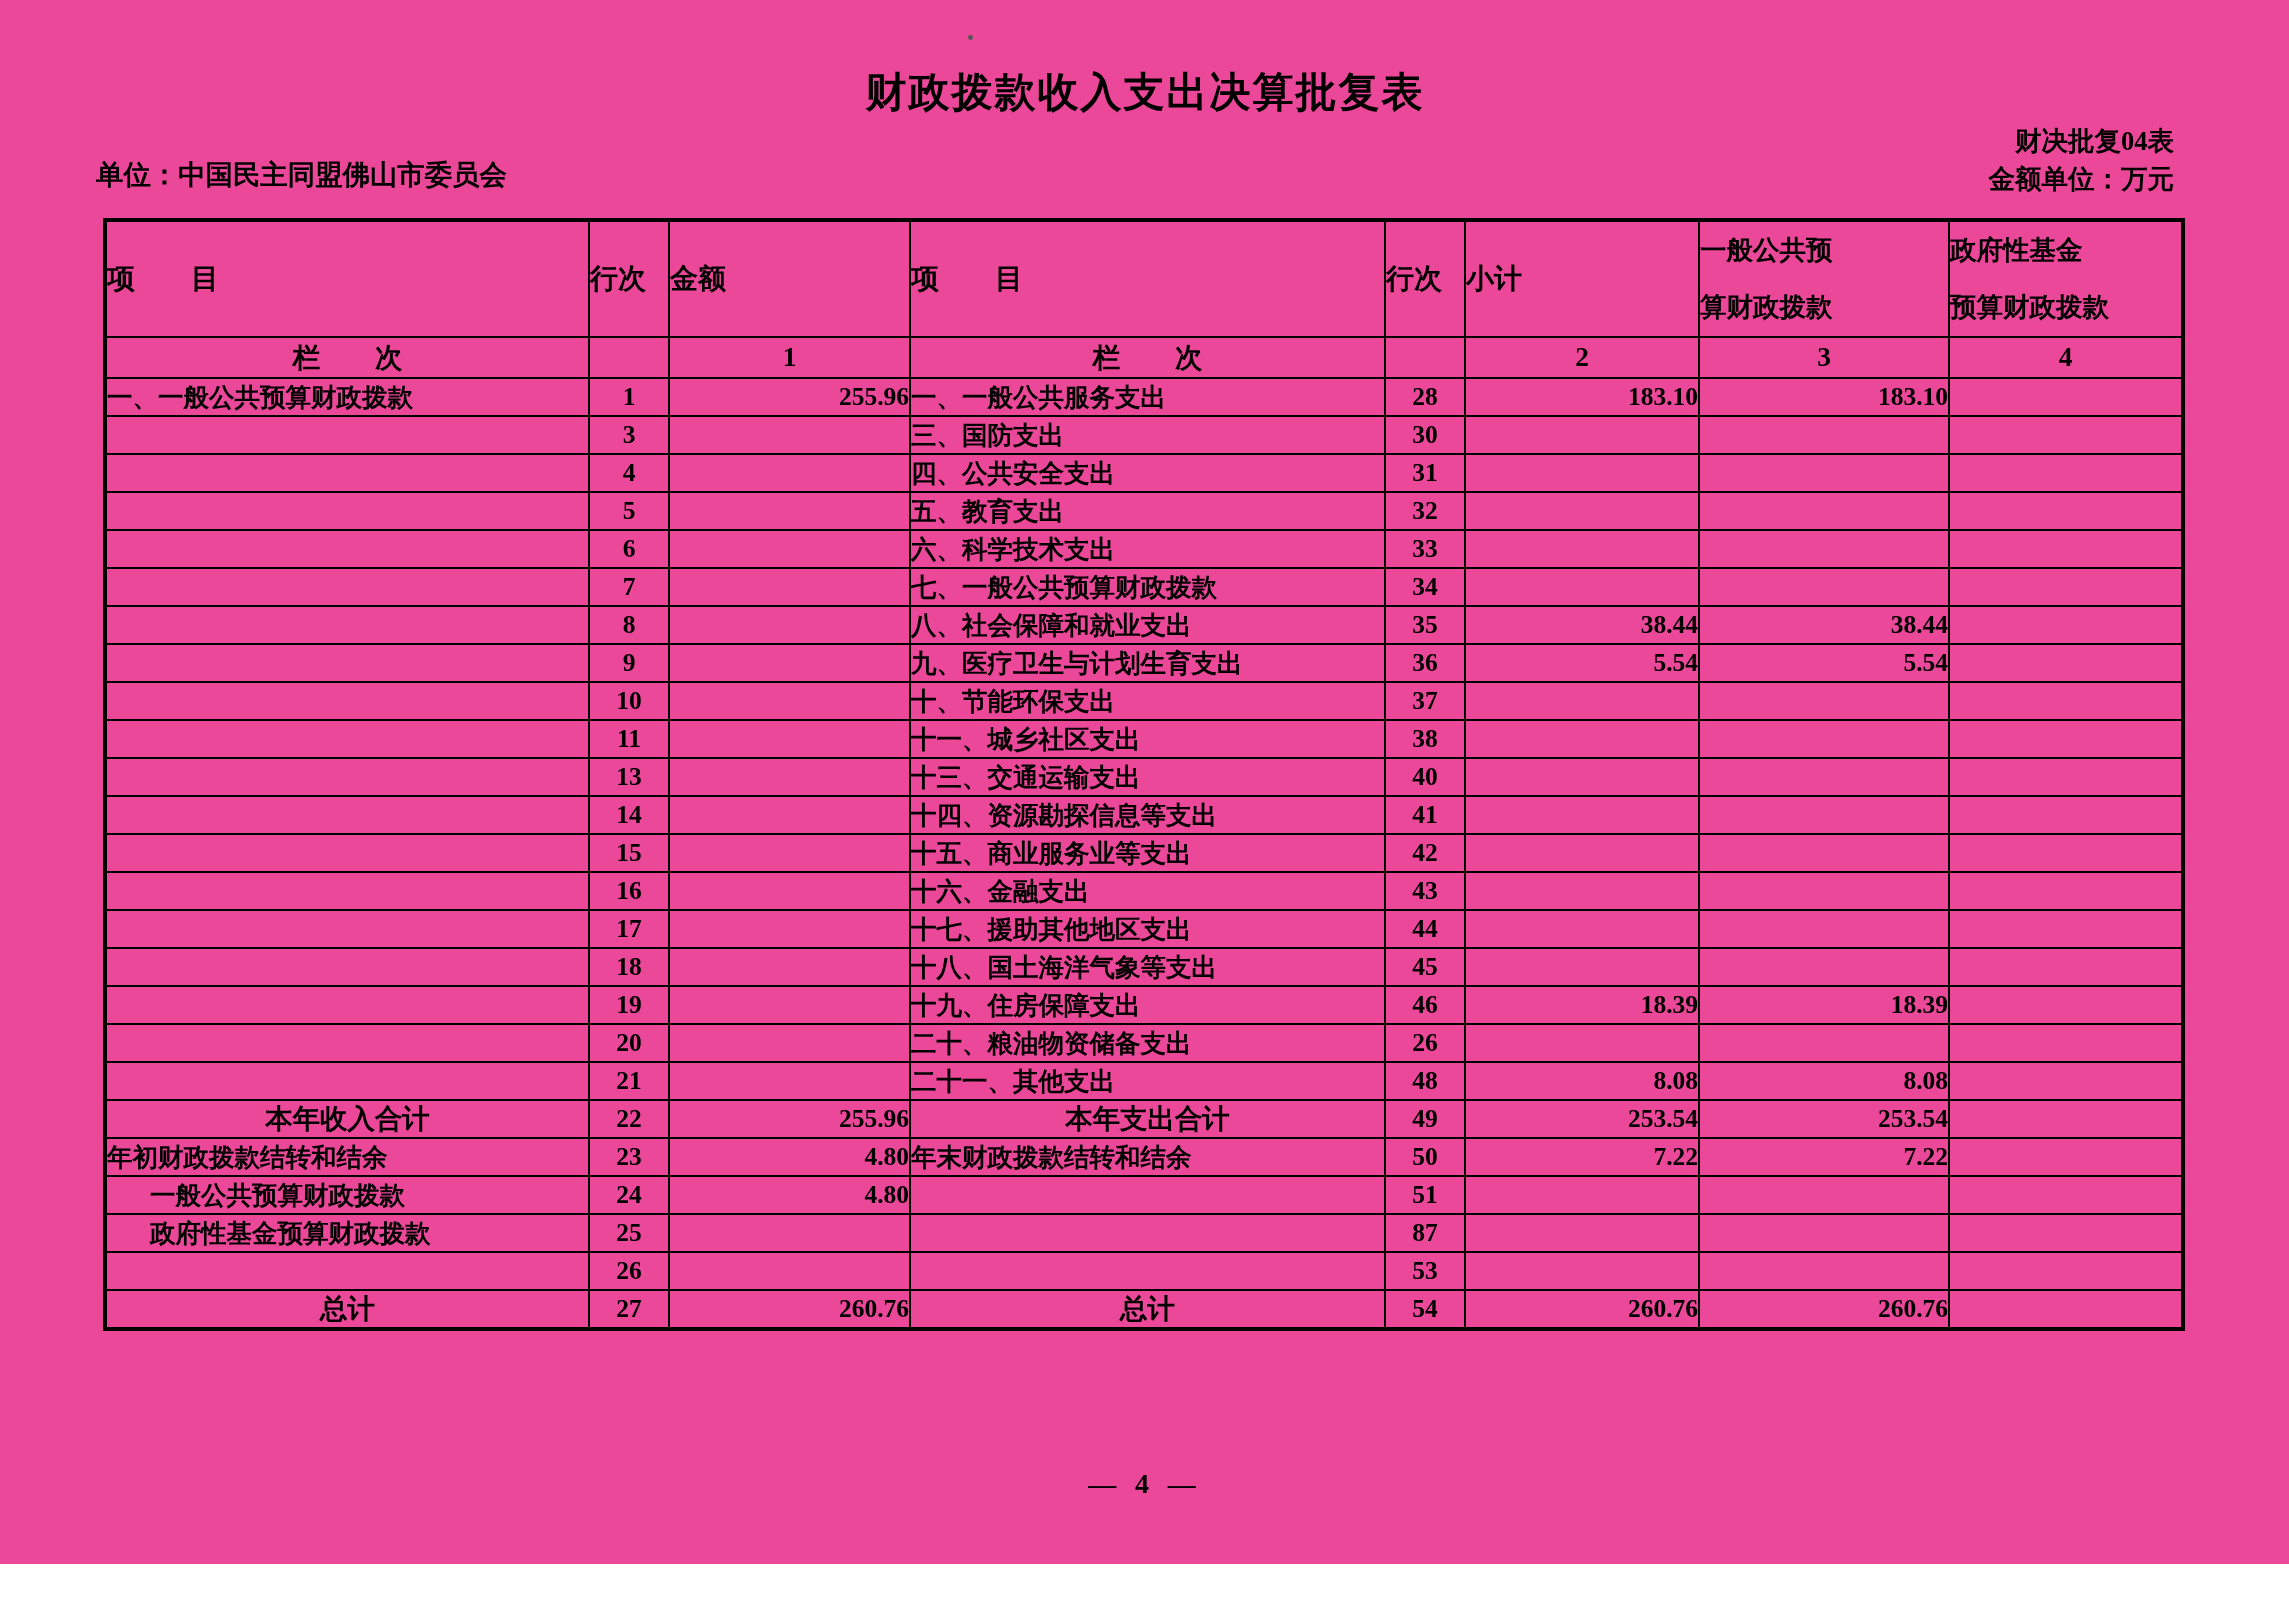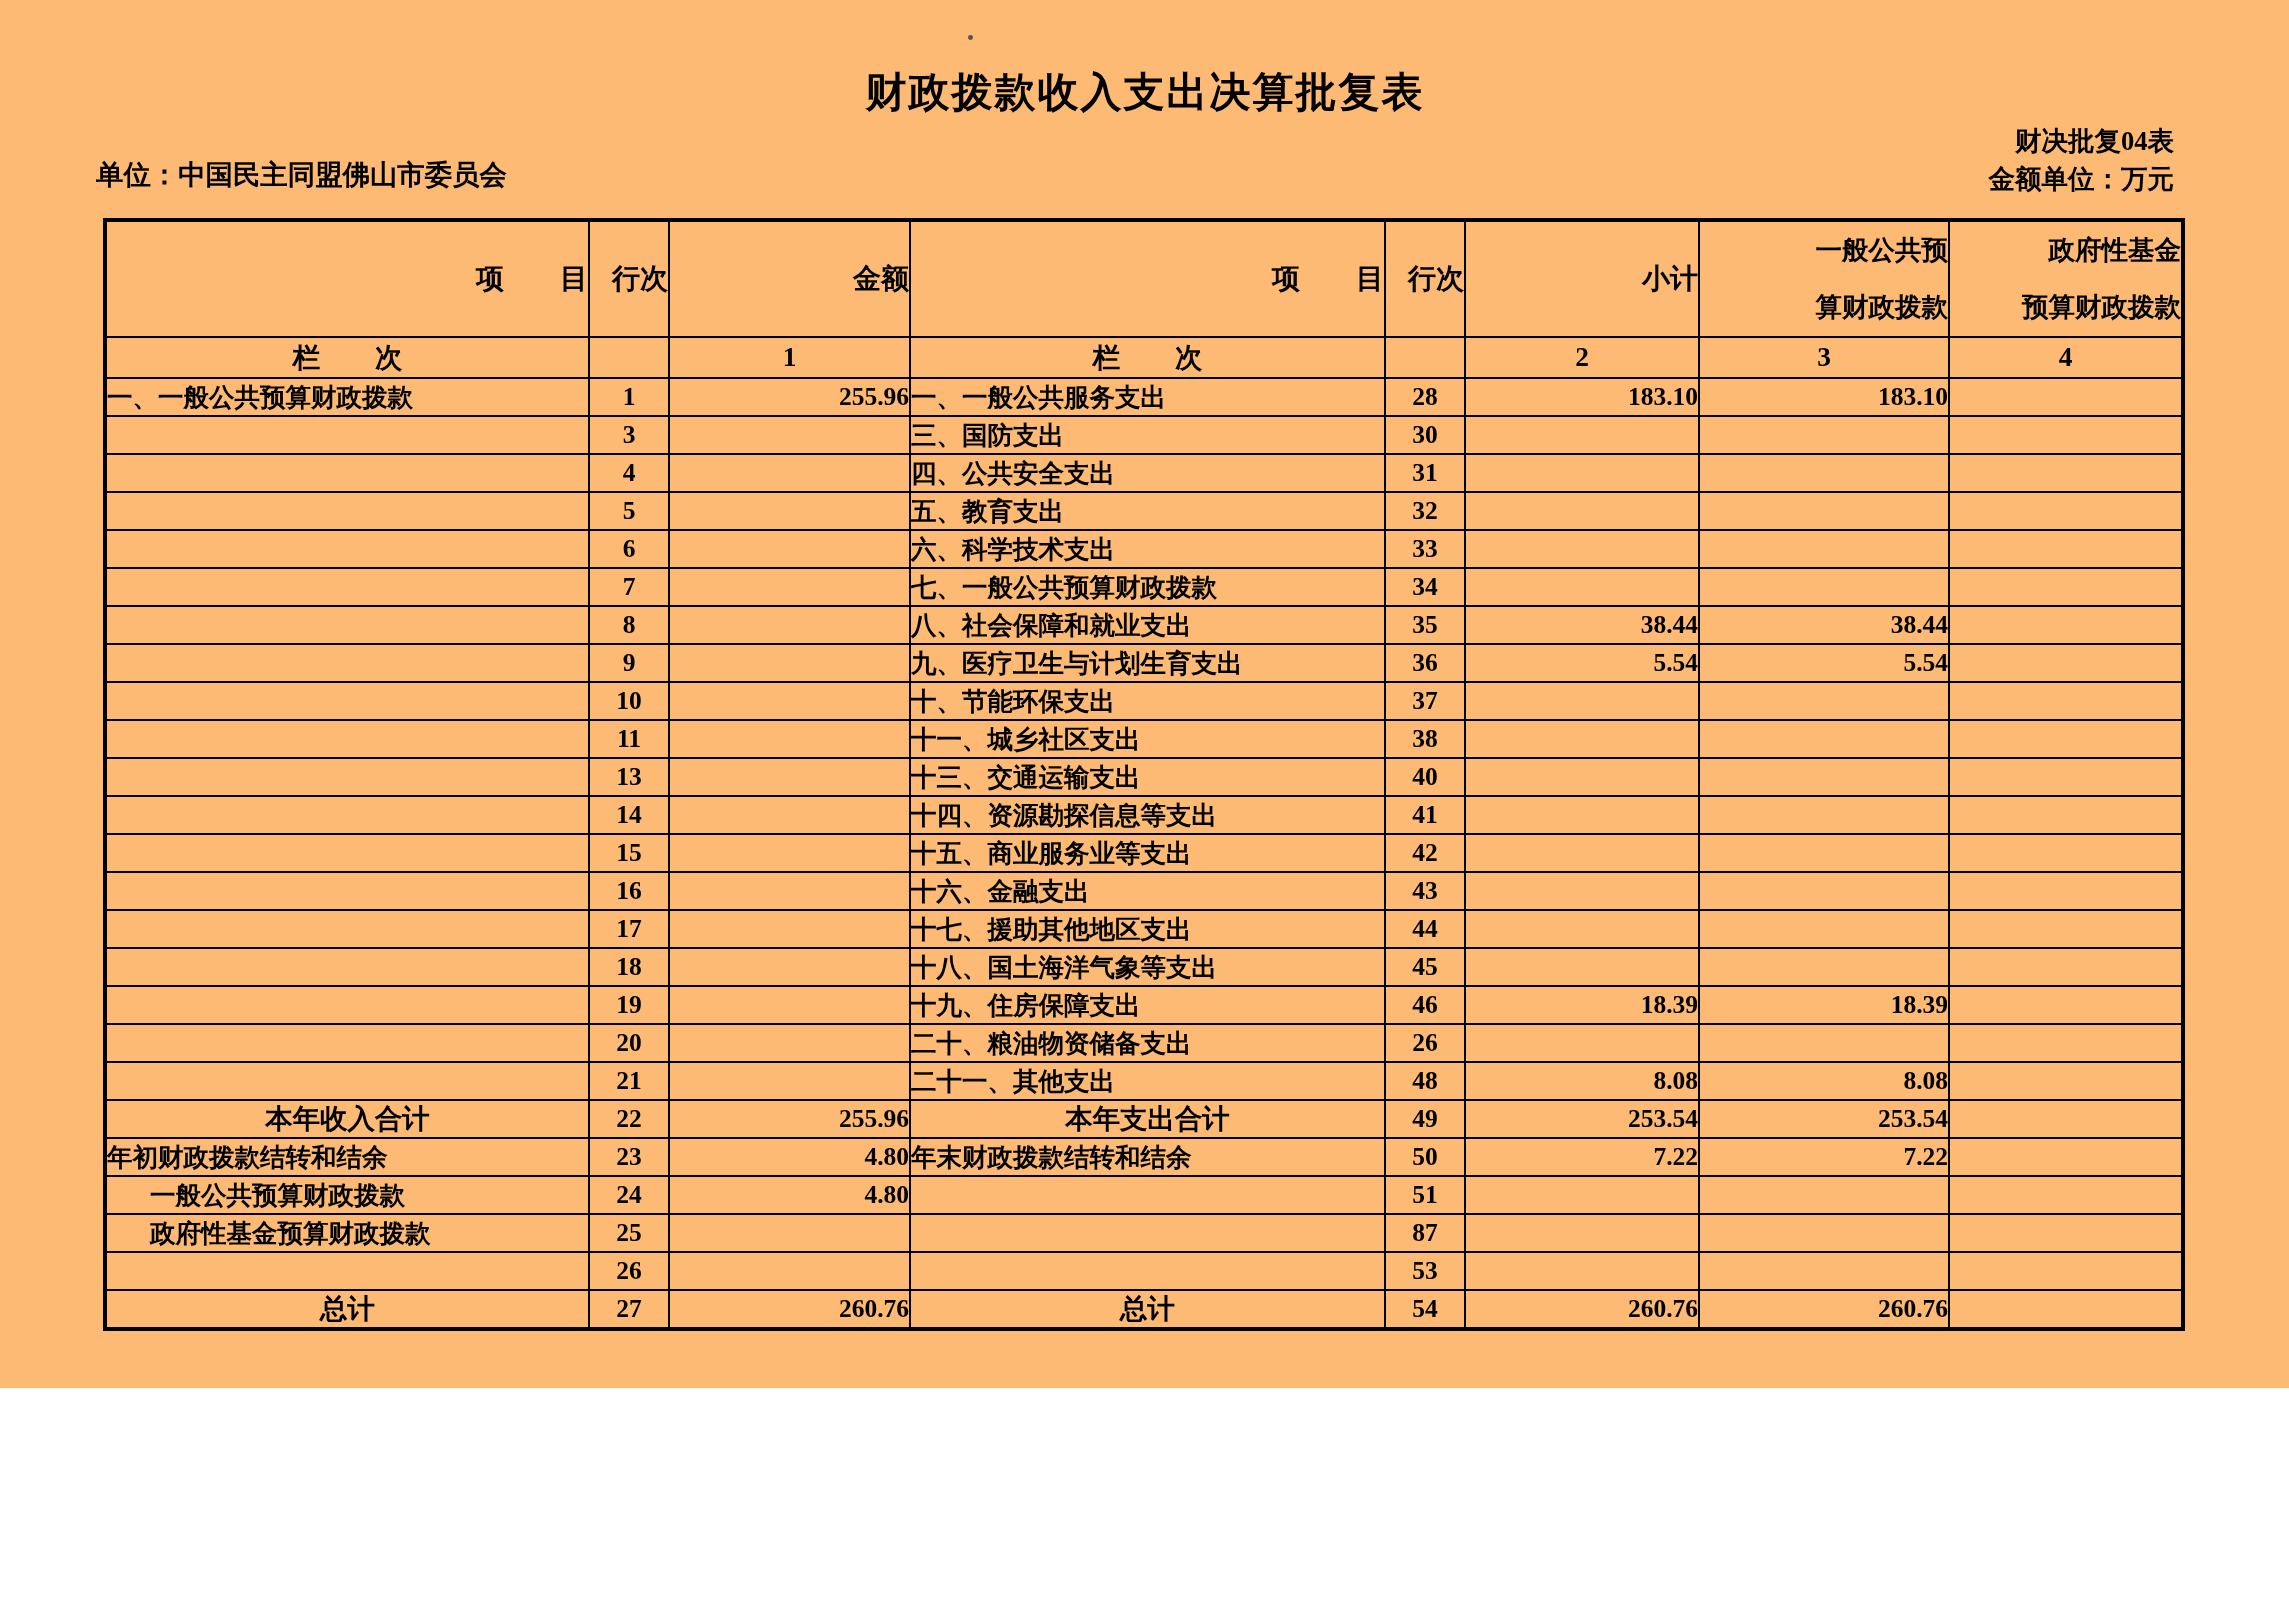--- a/index.html
+++ b/index.html
@@ -5,22 +5,22 @@
   html, body {
     margin: 0;
     padding: 0;
     background: #ffffff;
     font-family: "Liberation Serif", "DejaVu Serif", serif;
     color: #000;
   }
   #page {
     position: relative;
     width: 2290px;
-    height: 1388px;
-    background: #fdba74;
+    height: 1564px;
+    background: #ec4899;
     overflow: hidden;
   }
   .title {
     position: absolute;
     top: 65px;
     left: 0;
     width: 100%;
     text-align: center;
     font-size: 41px;
     font-weight: 700;
@@ -65,21 +65,21 @@
   }
   tr.band-row th {
     height: 41px;
     font-size: 29px;
     font-weight: 700;
     border-bottom: 2.9px solid #000;
   }
   tr.head-row th {
     height: 114px;
     font-size: 28px;
-    text-align: right;
+    text-align: left;
     vertical-align: middle;
   }
   tr.head-row th.h2line {
     white-space: pre-line;
     font-size: 26.5px;
     line-height: 2.15;
   }
   tr.rank-row td {
     height: 39px;
     font-size: 27.4px;

